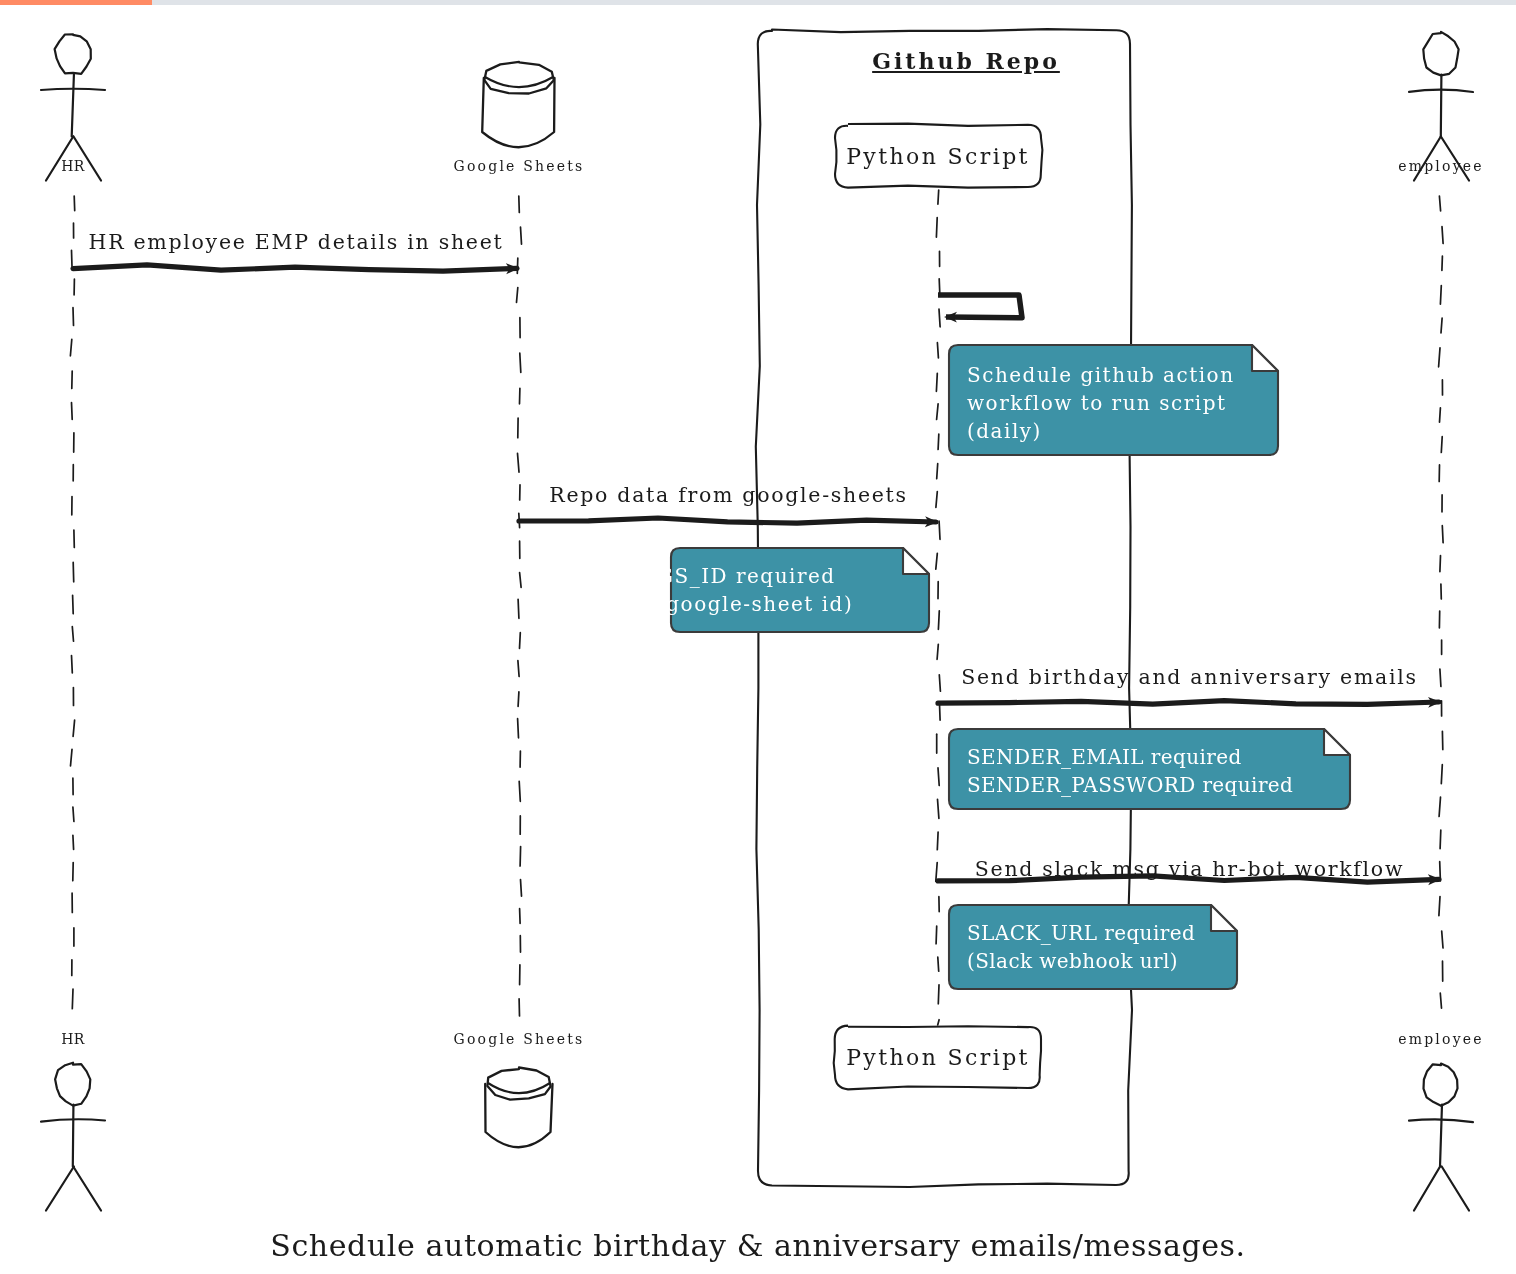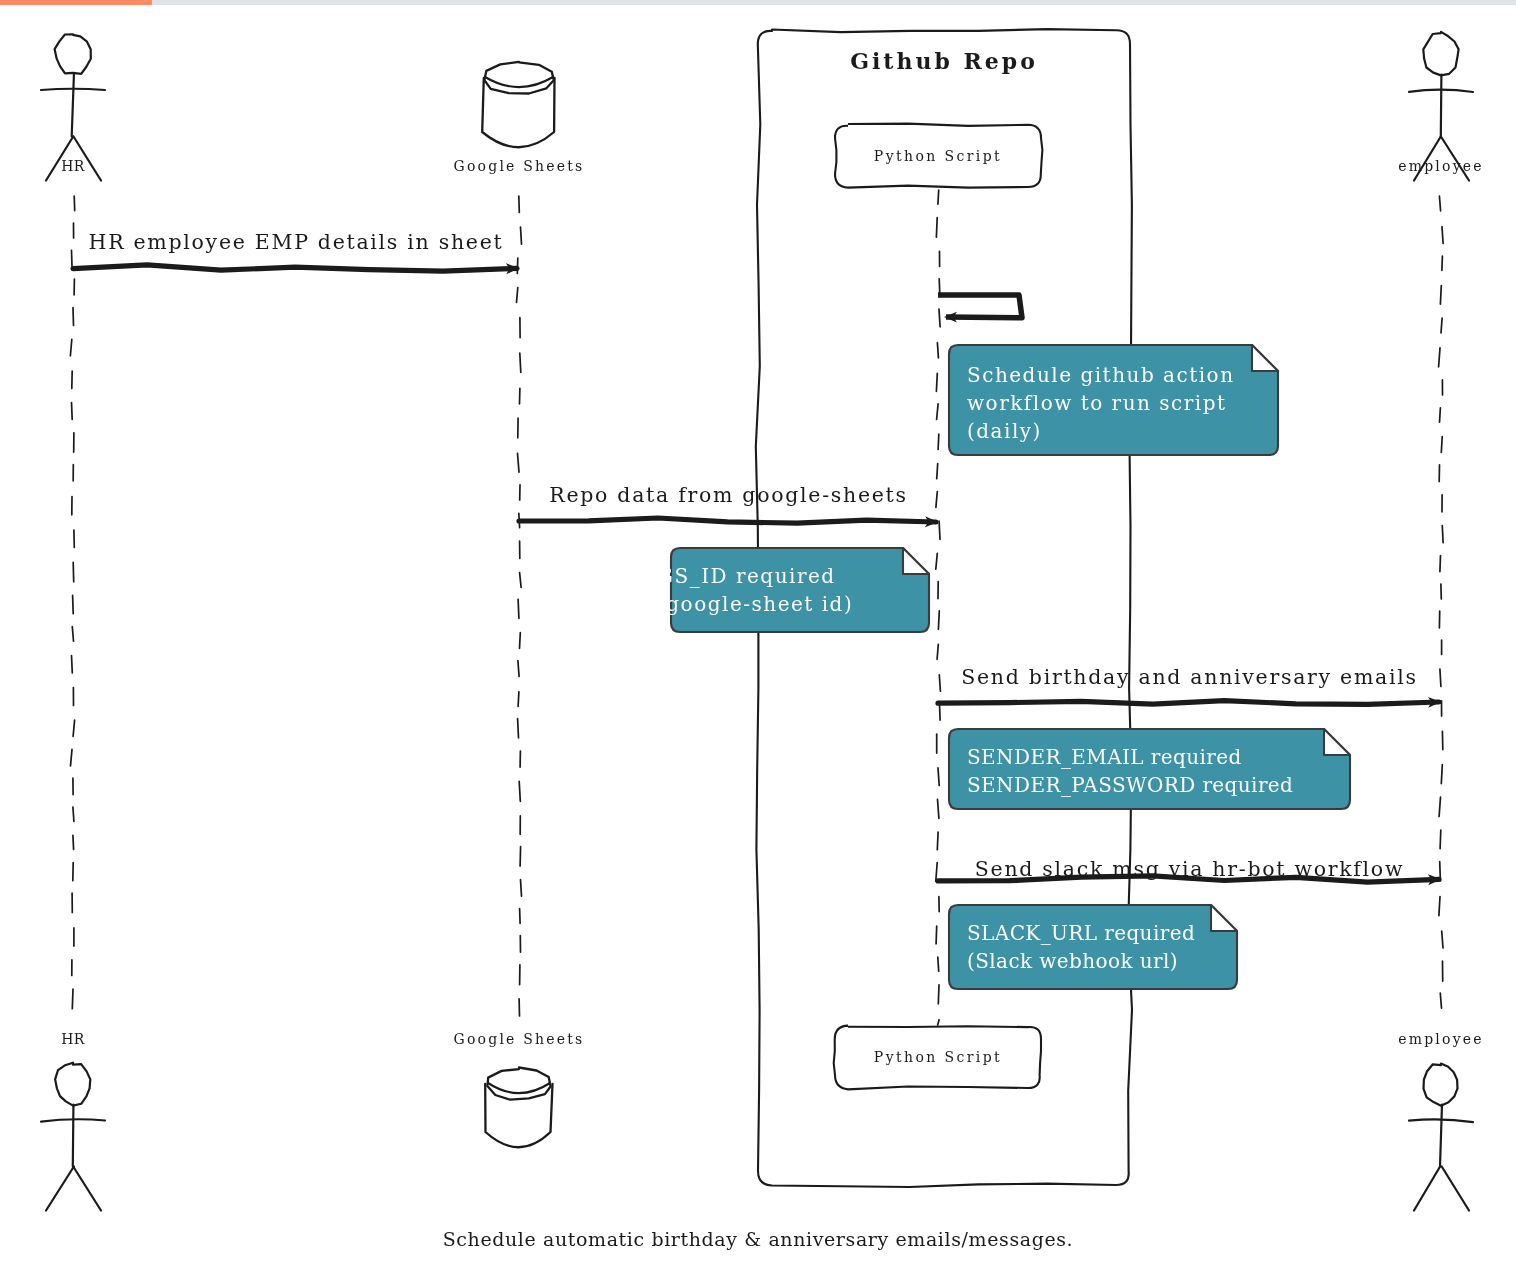--- a/index.html
+++ b/index.html
@@ -53,31 +53,31 @@
     transform: translateX(-50%);
   }
   .actor-name.plain { letter-spacing: 0.5px; }
   .frame-title {
     font-size: 22px;
     font-weight: bold;
     letter-spacing: 3px;
     transform: translateX(-50%);
   }
   .node-label {
-    font-size: 14px;
+    font-size: 22px;
     letter-spacing: 2.4px;
     transform: translate(-50%, -50%);
   }
   .msg-label {
     font-size: 20.5px;
     letter-spacing: 1.7px;
     transform: translateX(-50%);
   }
   .caption {
-    font-size: 19px;
+    font-size: 30px;
     letter-spacing: 0.6px;
     transform: translateX(-50%);
   }
   .note-text {
     position: absolute;
     color: #ffffff;
     font-family: "DejaVu Serif", serif;
     font-size: 20px;
     line-height: 28px;
     letter-spacing: 1.5px;
@@ -312,21 +312,21 @@
 
   <div id="textlayer">
       <div class="lbl actor-name plain" style="left: 73px; top: 158px;">HR</div>
       <div class="lbl actor-name plain" style="left: 73px; top: 1031px;">HR</div>
       <div class="lbl actor-name" style="left: 519px; top: 158px;">Google Sheets</div>
       <div class="lbl actor-name" style="left: 519px; top: 1031px;">Google Sheets</div>
       <div class="lbl node-label" style="left: 938px; top: 156px;">Python Script</div>
       <div class="lbl node-label" style="left: 938px; top: 1057px;">Python Script</div>
       <div class="lbl actor-name" style="left: 1441px; top: 158px;">employee</div>
       <div class="lbl actor-name" style="left: 1441px; top: 1031px;">employee</div>
-      <div class="lbl frame-title" style="left: 944px; top: 48px;">Github Repo</div>
+      <div class="lbl frame-title" style="left: 966px; top: 48px; text-decoration: underline;">Github Repo</div>
       <div class="lbl msg-label" style="left: 296px; top: 230px;">HR employee EMP details in sheet</div>
       <div class="lbl msg-label" style="left: 728.5px; top: 483px;">Repo data from google-sheets</div>
       <div class="lbl msg-label" style="left: 1189.5px; top: 665px;">Send birthday and anniversary emails</div>
       <div class="lbl msg-label" style="left: 1189.5px; top: 841px; margin-top: 16px;">Send slack msg via hr-bot workflow</div>
       <div class="note-text" style="left: 967px; top: 361px;">Schedule github action
 workflow to run script
 (daily)</div>
       <div class="note-text" style="left: 657px; top: 562px;">GS_ID required
 (google-sheet id)</div>
       <div class="note-text tight" style="left: 967px; top: 743px;">SENDER_EMAIL required

